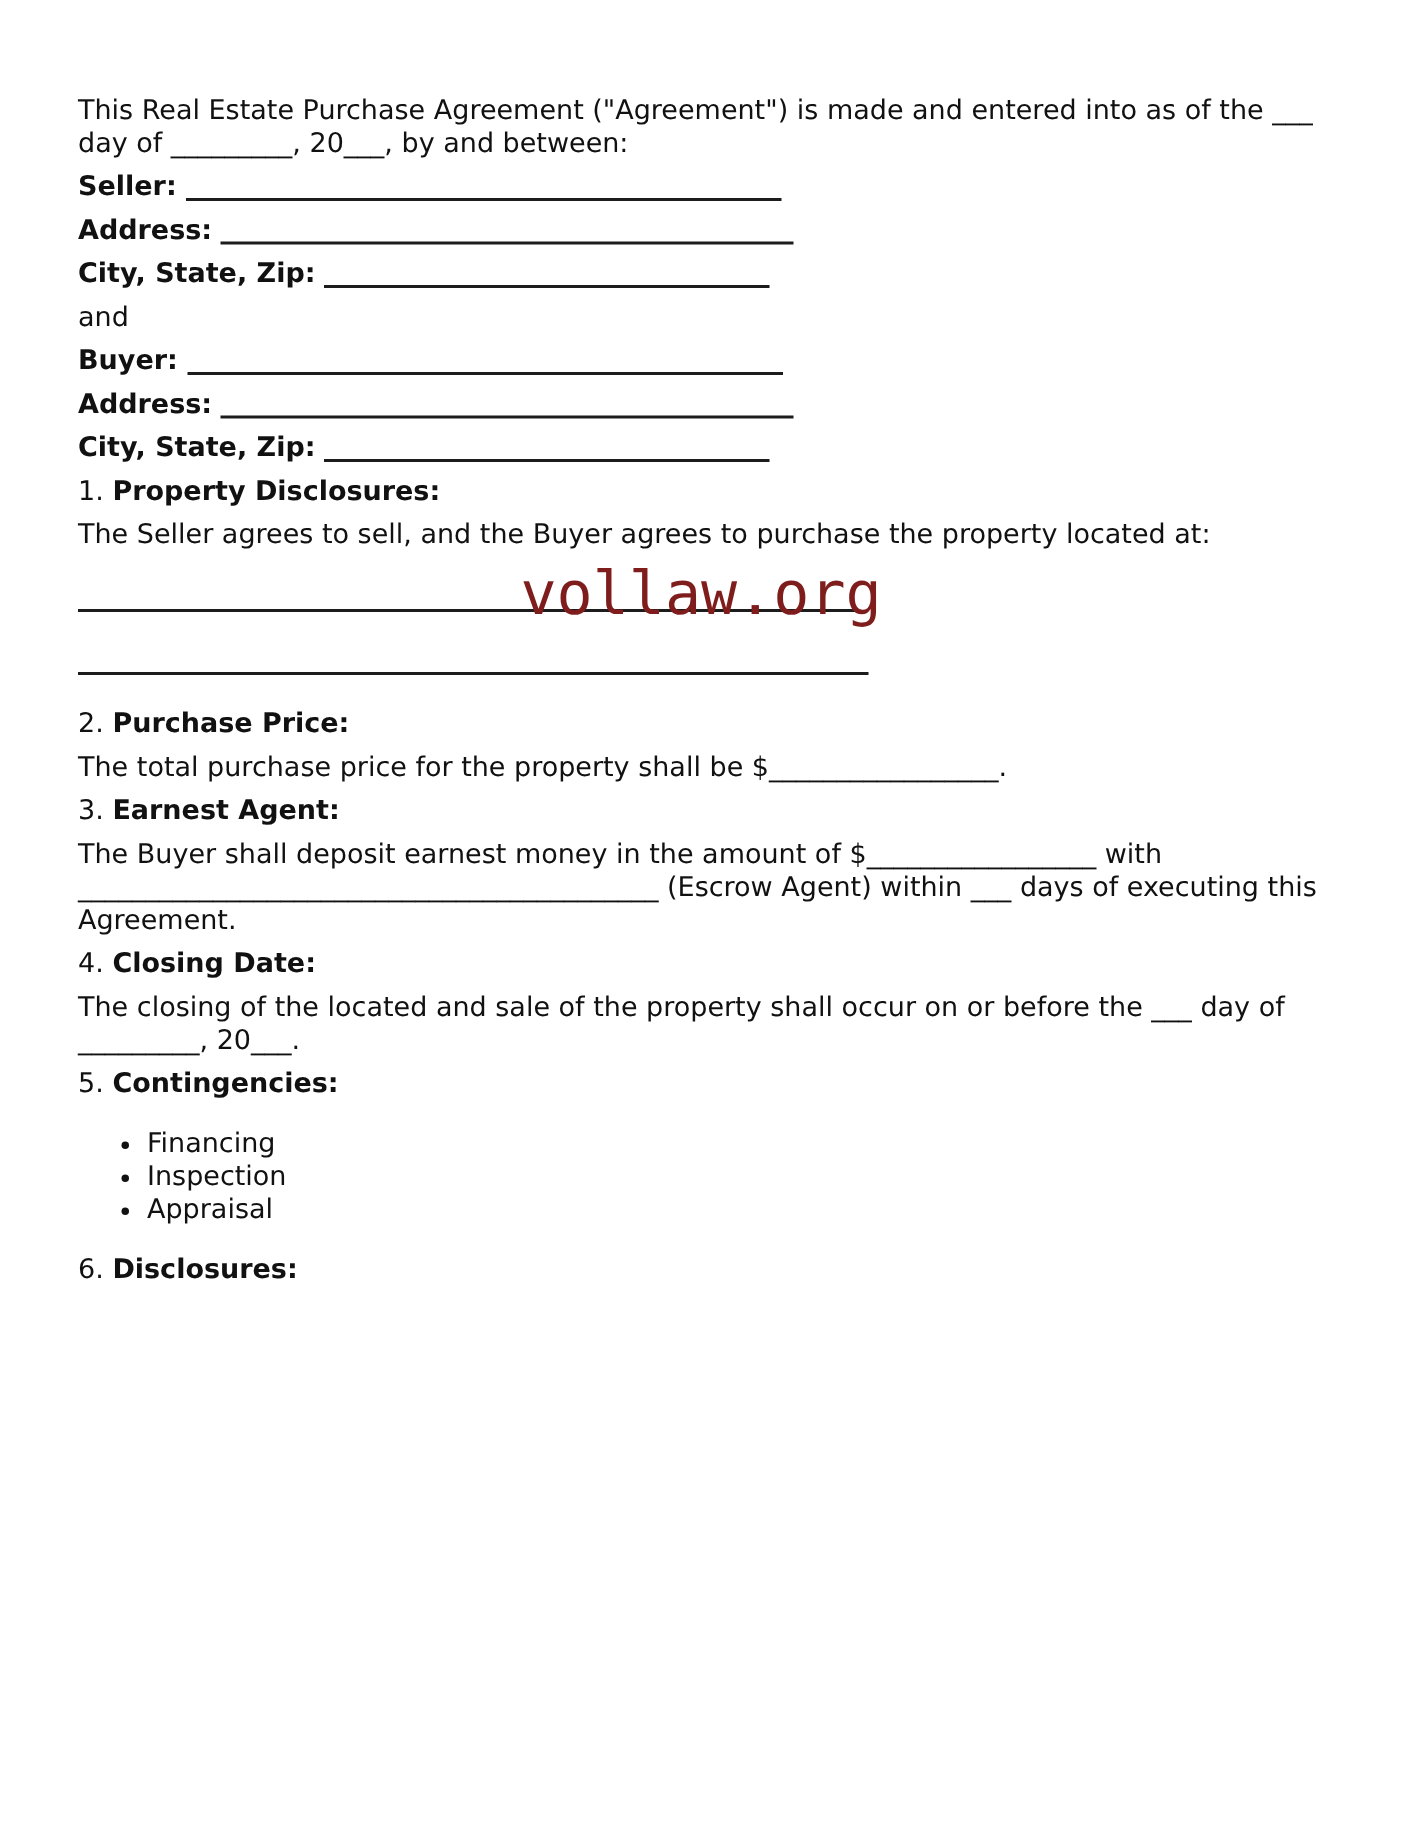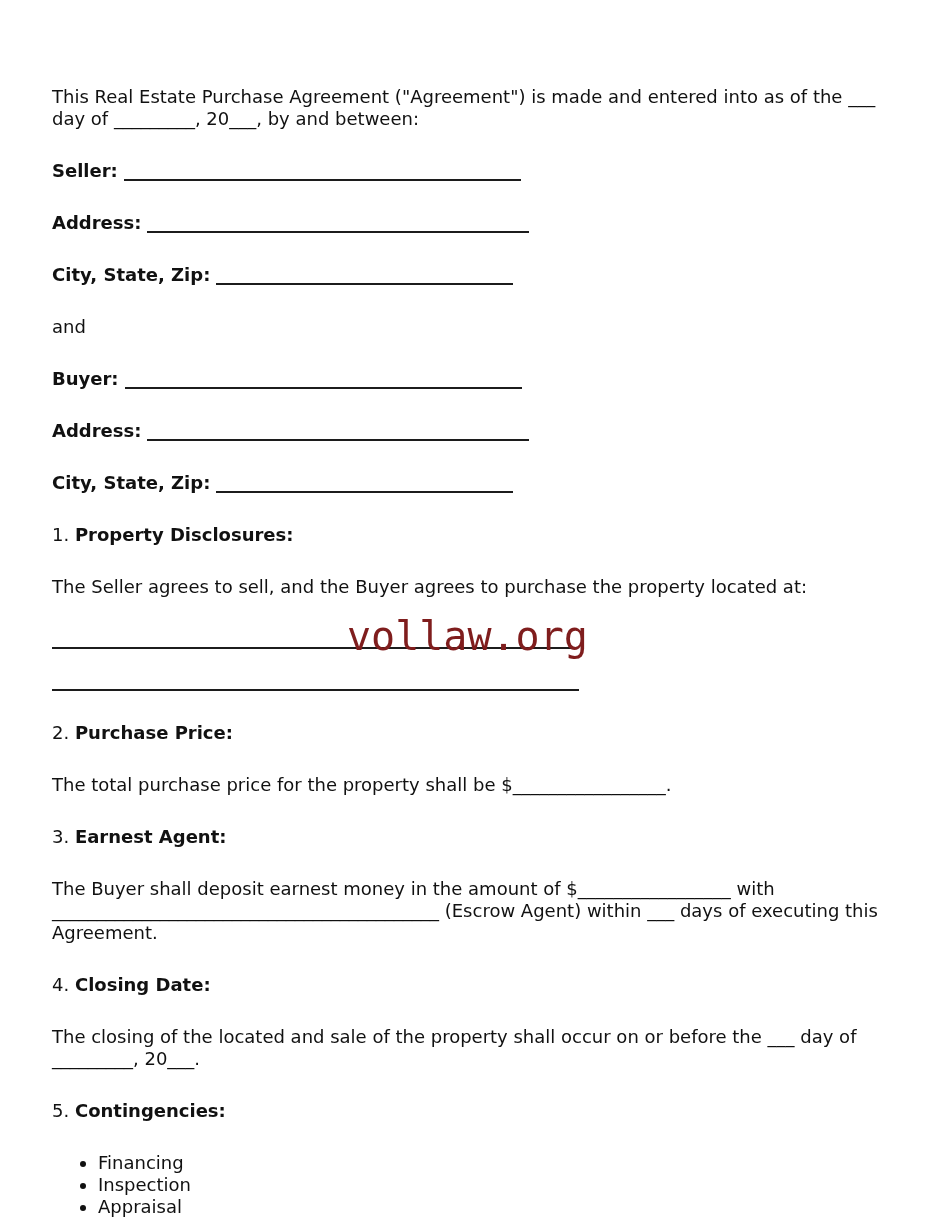--- a/index.html
+++ b/index.html
@@ -19,21 +19,21 @@
     height: 1221px;
     padding: 56px 57px 0 52px;
   }
   h1.doc-title {
     margin: 0 0 30px 0;
     font-size: 39px;
     line-height: 44px;
     font-weight: bold;
     color: #0d0d0d;
   }
-  p { margin: 30px 0; }
+  p { margin: 7px 0; }
   .field-row b { white-space: nowrap; }
   .blank {
     display: inline-block;
     border-bottom: 2px solid #1c1c1c;
     height: 14px;
     vertical-align: -4px;
     margin-left: 6px;
   }
   .blank-solo { margin-left: 0; }
   .section-head .sec-num { font-weight: normal; }

